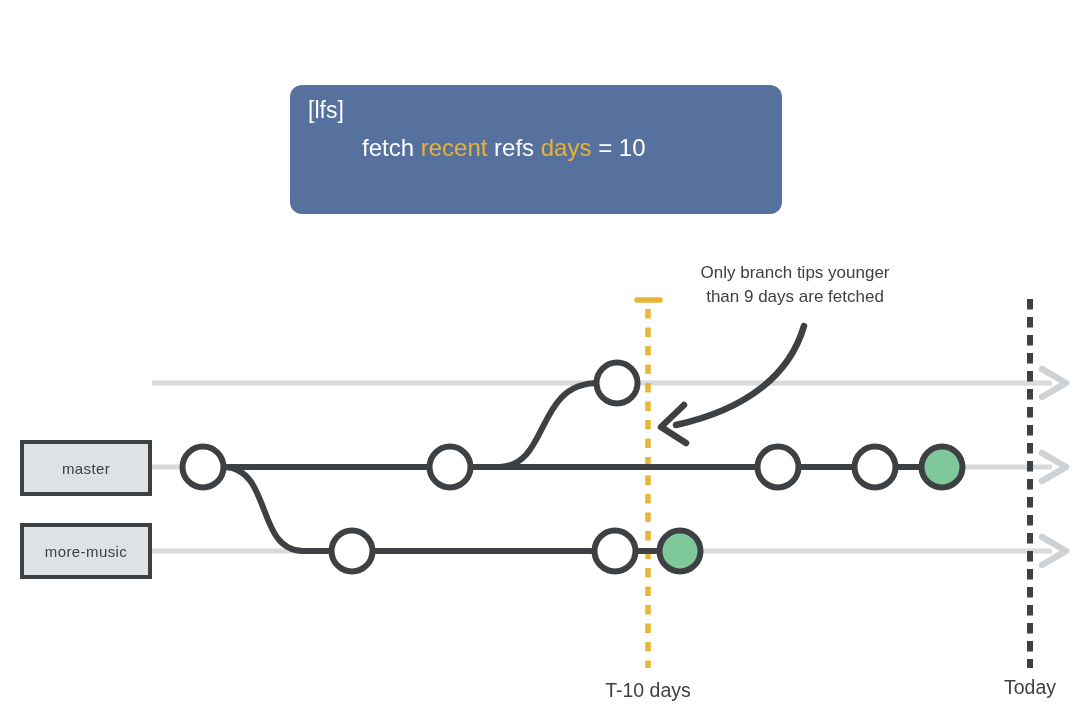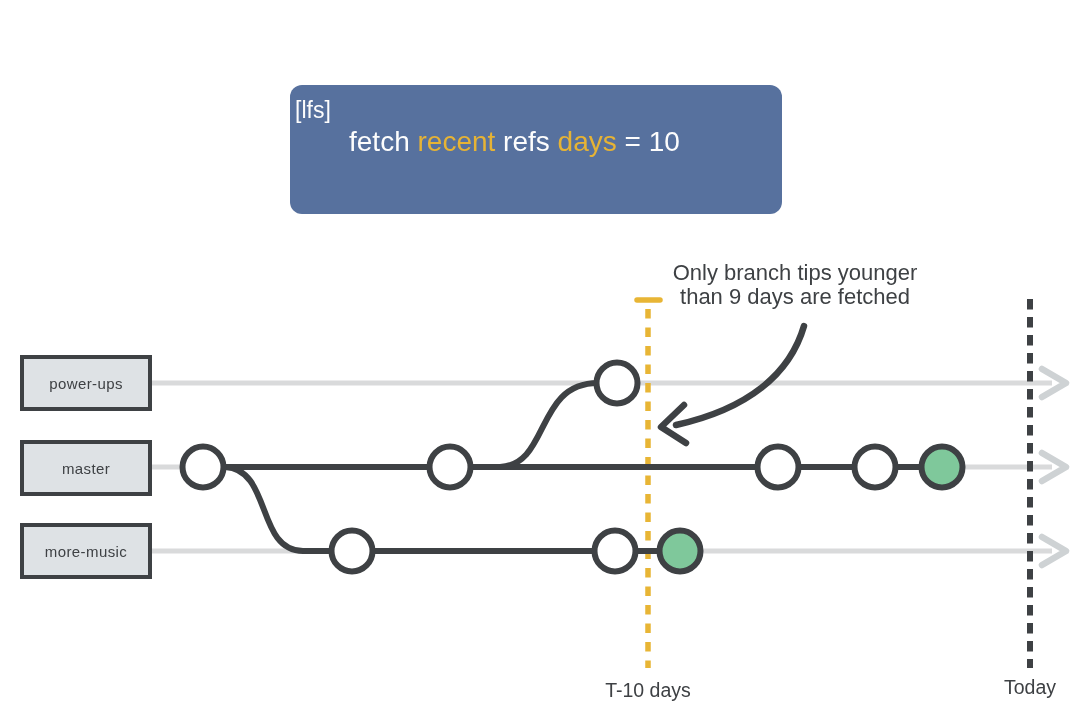--- a/index.html
+++ b/index.html
@@ -7,24 +7,24 @@
     position:relative;width:1080px;height:723px;overflow:hidden;background:#ffffff;
     font-family:"Liberation Sans",sans-serif;
   }
   .title{
     position:absolute;left:0;top:5px;width:100%;text-align:center;
     font-size:26px;font-weight:500;letter-spacing:1.5px;color:#9ba0a3;
   }
   .panel{
     position:absolute;left:290px;top:85px;width:492px;height:129px;
     background:#57719e;border-radius:12px;box-sizing:border-box;
-    padding:12px 0 0 5px;color:#fdfdfd;
+    padding:12px 0 0 18px;color:#fdfdfd;
   }
   .panel .section{font-size:23px;line-height:1.15;}
-  .panel .cfgline{margin-left:54px;margin-top:3px;font-size:28px;white-space:nowrap;}
+  .panel .cfgline{margin-left:54px;margin-top:11px;font-size:24px;white-space:nowrap;}
   .panel .tok{color:#fdfdfd;}
   .panel .tok.hl{color:#e6b335;}
   svg.graph{position:absolute;left:0;top:0;}
   .grayline{stroke:#d9dadb;stroke-width:5;fill:none;}
   .chev{stroke:#ced2d4;stroke-width:6.5;fill:none;stroke-linecap:round;stroke-linejoin:round;}
   .ycap{stroke:#e8b535;stroke-width:5.5;stroke-linecap:round;fill:none;}
   .ydash{stroke:#e8b535;stroke-width:5.5;stroke-dasharray:9.5 9;fill:none;}
   .ddash{stroke:#3e4144;stroke-width:6;stroke-dasharray:10.5 7.5;fill:none;}
   .dark{stroke:#3e4144;stroke-width:6;fill:none;}
   .arrowstroke{stroke:#3e4144;stroke-width:6.5;fill:none;stroke-linecap:round;stroke-linejoin:round;}
@@ -32,21 +32,21 @@
   .commit.fetched{fill:#7fc89b;}
   .blabel{
     position:absolute;left:20px;width:132px;height:56px;box-sizing:border-box;
     border:4px solid #3e4144;background:#dee2e5;color:#3e4144;
     display:flex;align-items:center;justify-content:center;
     font-size:15px;letter-spacing:.4px;font-weight:500;
   }
   .b0{top:355px;} .b1{top:440px;} .b2{top:523px;}
   .annotation{
     position:absolute;left:663px;top:261px;width:264px;text-align:center;
-    font-size:22px;line-height:23.5px;color:#3e4144;font-weight:500;
+    font-size:17px;line-height:23.5px;color:#3e4144;font-weight:500;
   }
   .axislabel{
     position:absolute;text-align:center;font-size:19.5px;color:#3e4144;font-weight:500;
   }
   .cutofflabel{left:588px;top:679px;width:120px;}
   .todaylabel{left:970px;top:676px;width:120px;}
 </style>
 </head>
 <body>
 
@@ -84,23 +84,20 @@
       <circle cx="203" cy="467" r="20.5" class="commit"></circle>
       <circle cx="450" cy="467" r="20.5" class="commit"></circle>
       <circle cx="778" cy="467" r="20.5" class="commit"></circle>
       <circle cx="875" cy="467" r="20.5" class="commit"></circle>
       <circle cx="942" cy="467" r="20.5" class="commit fetched"></circle>
       <circle cx="352" cy="551" r="20.5" class="commit"></circle>
       <circle cx="615" cy="551" r="20.5" class="commit"></circle>
       <circle cx="680" cy="551" r="20.5" class="commit fetched"></circle>
     </svg>
 
-  <div class="blabel b0">
-    <span>power-ups</span>
-  </div>
   <div class="blabel b1">
     <span>master</span>
   </div>
   <div class="blabel b2">
     <span>more-music</span>
   </div>
 
   <div class="annotation">
     <div>Only branch tips younger</div>
     <div>than 9 days are fetched</div>

